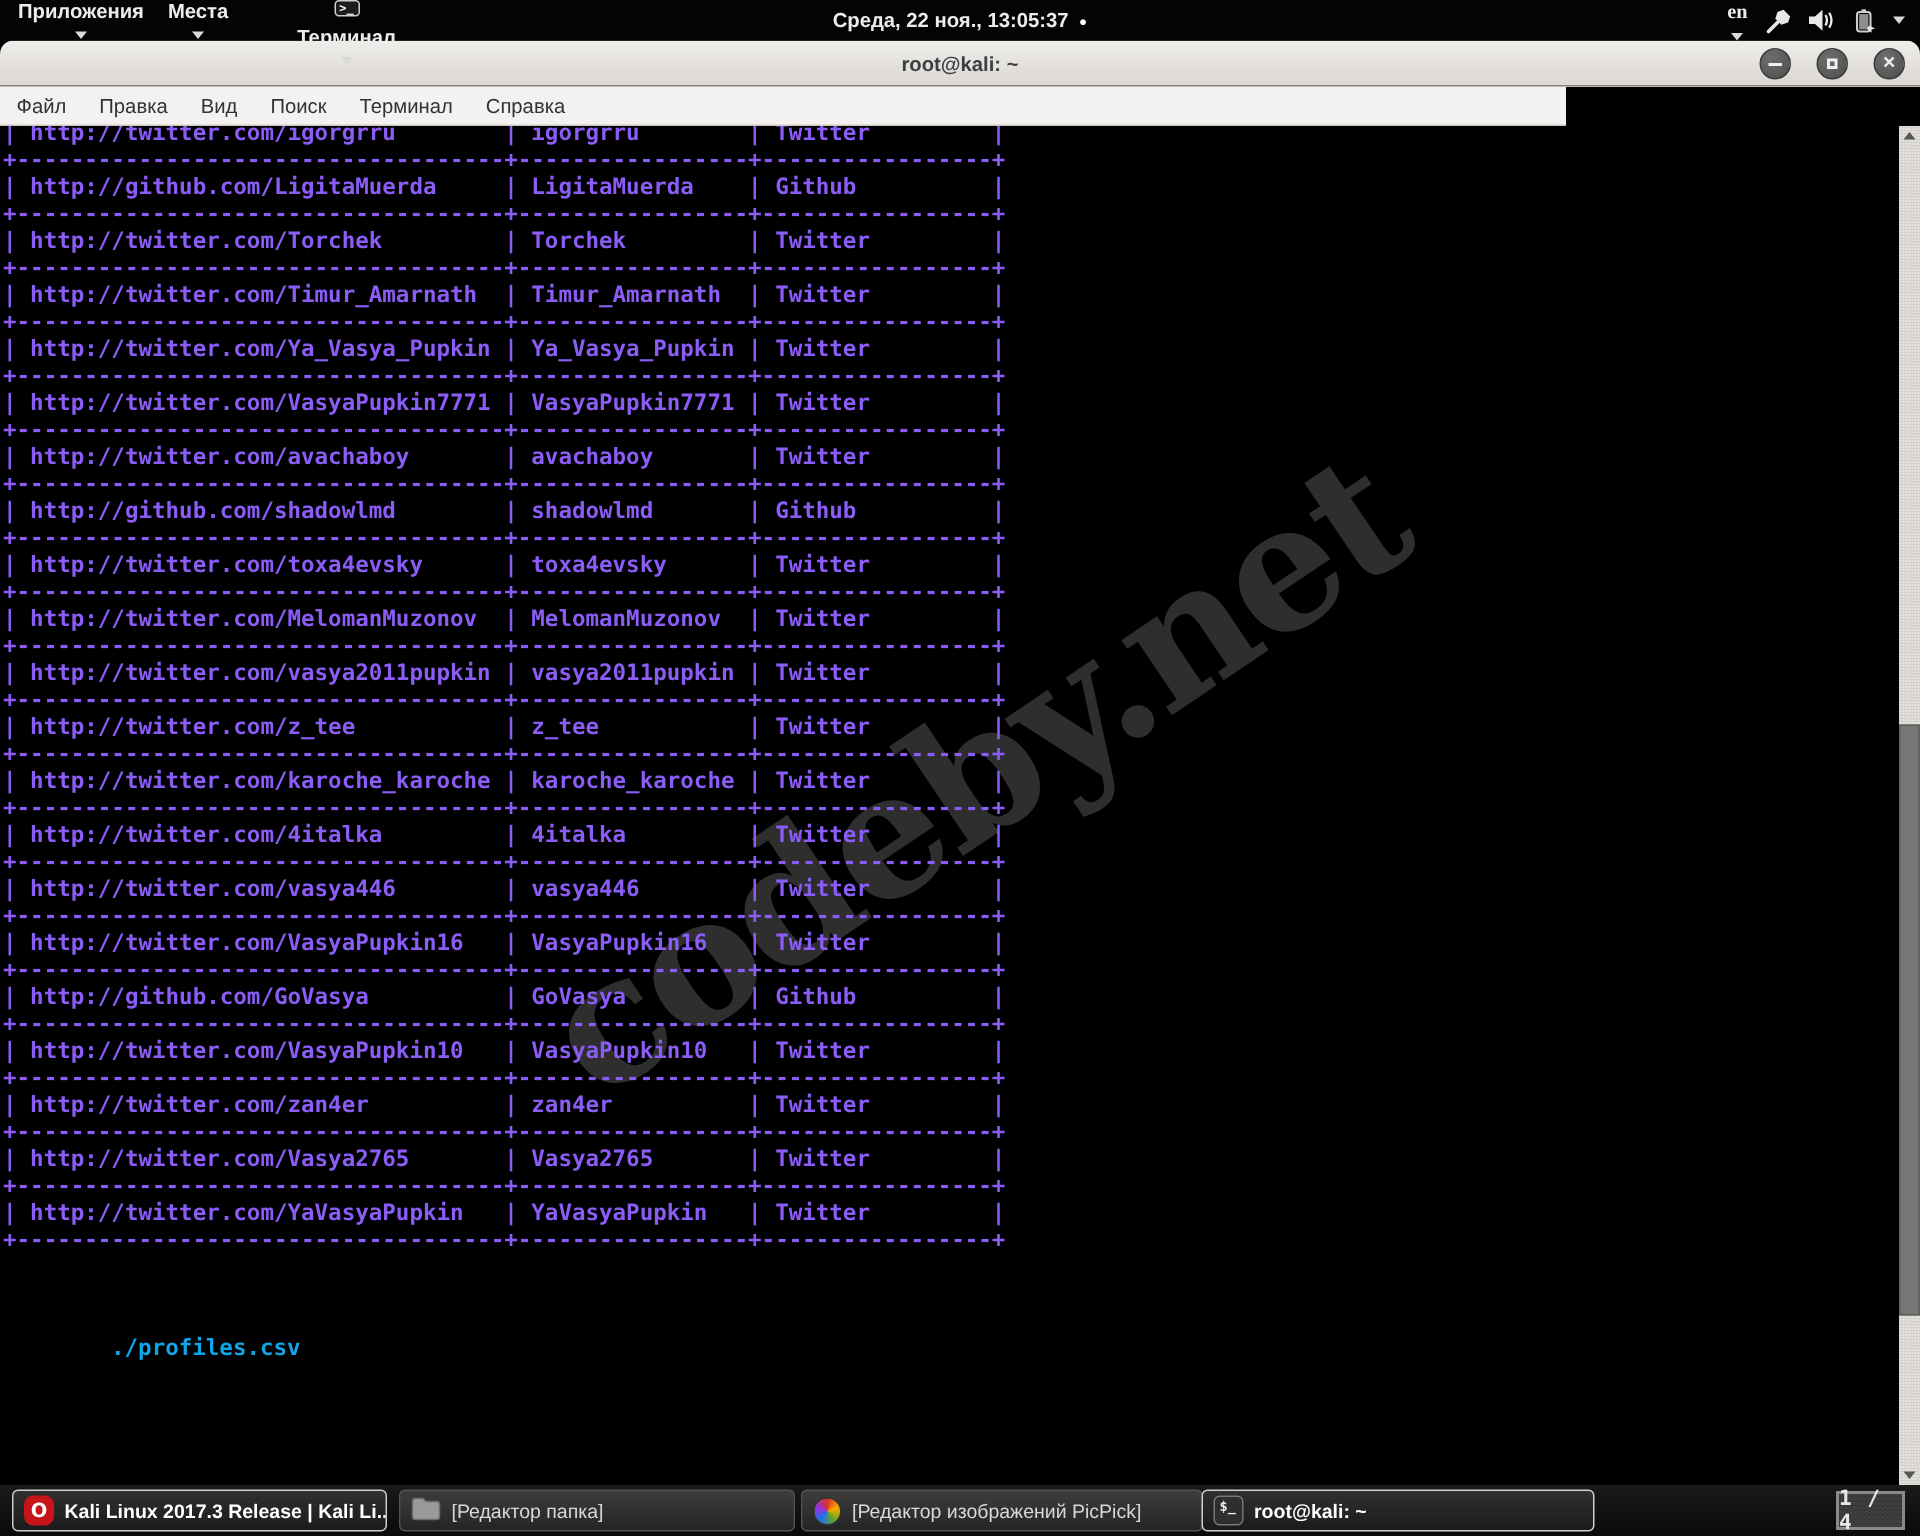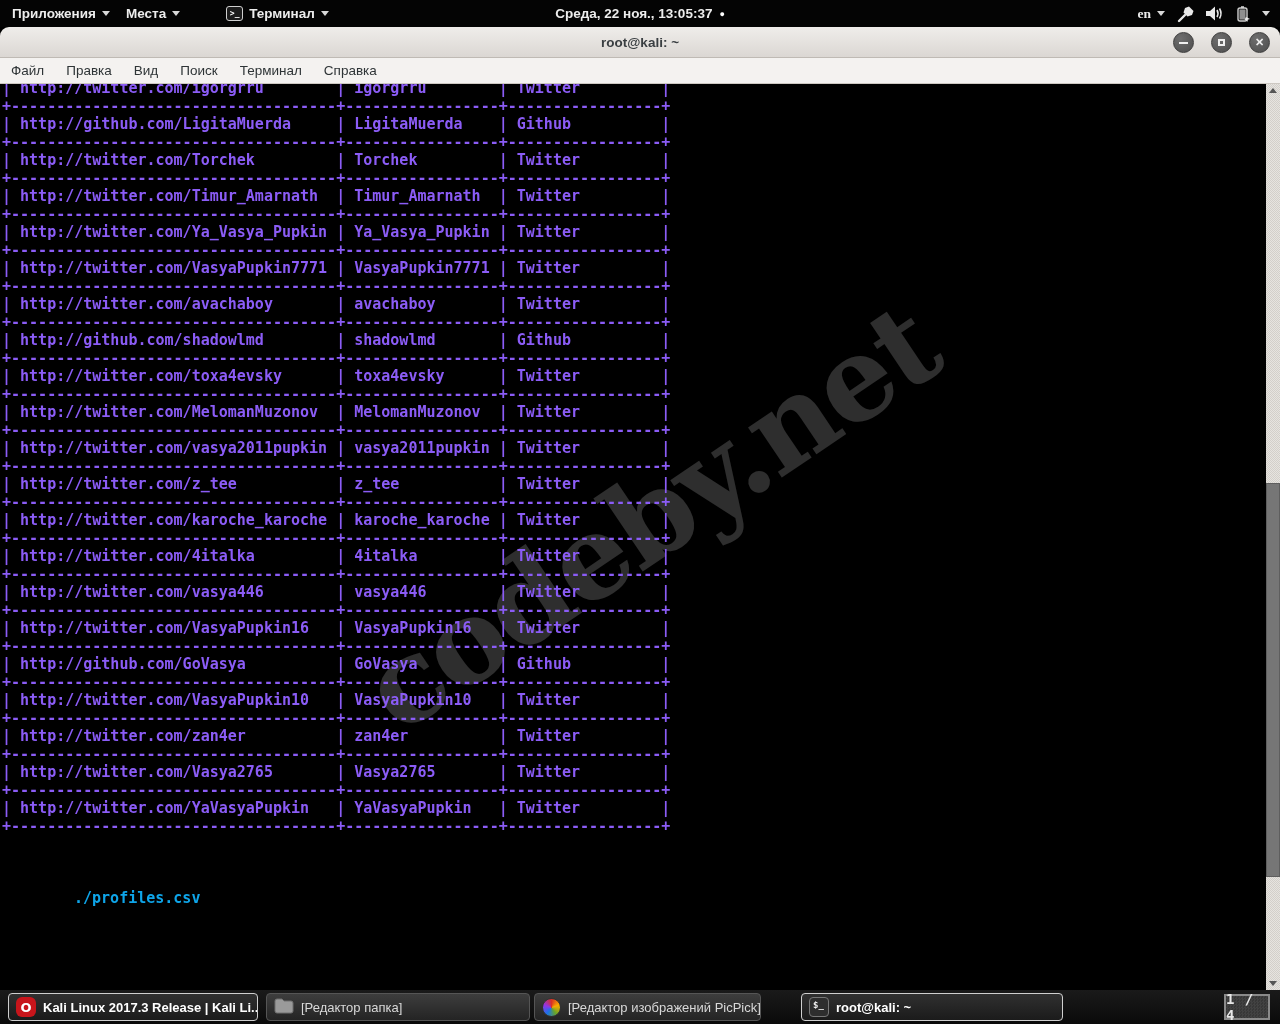--- a/index.html
+++ b/index.html
@@ -3,21 +3,21 @@
 <meta charset="utf-8">
 <style>
   * { margin:0; padding:0; box-sizing:border-box; }
   html,body { width:1280px; height:1024px; overflow:hidden; }
   body { position:relative; background:#000; font-family:"Liberation Sans", sans-serif; }
 
   
   #top-panel { position:absolute; left:0; top:0; width:1280px; height:27px;
     background:#040404; color:#ececec; display:flex; align-items:center;
     font-size:13.5px; font-weight:600; z-index:50; }
-  .panel-item { display:flex; align-items:center; gap:6px; padding:0 8px; height:27px; cursor:default; }
+  .panel-item { display:flex; align-items:center; gap:6px; padding:0 8px; height:27px; cursor:default;flex-direction:column; }
   .caret { width:0; height:0; border-left:4px solid transparent; border-right:4px solid transparent;
     border-top:5px solid #d9d9d9; display:inline-block; }
   #panel-left { display:flex; align-items:center; }
   #panel-apps { margin-left:4px; }
   #panel-places { }
   #panel-term { margin-left:30px; }
   .mini-term-icon { width:17px; height:15px; background:#1c1c1c; border:1px solid #cfcfcf;
     border-radius:3px; color:#fff; font:bold 8px "DejaVu Sans Mono", monospace;
     display:flex; align-items:center; justify-content:center; letter-spacing:0; }
   #panel-center { position:absolute; left:0; right:0; top:0; height:27px;
@@ -32,21 +32,21 @@
     border-radius:9px 9px 0 0; display:flex; align-items:center; justify-content:center; }
   #window-title { font-size:13.5px; font-weight:bold; color:#3a3f42; }
   #window-buttons { position:absolute; right:10px; top:5px; display:flex; gap:17px; }
   .win-btn { width:21px; height:21px; border-radius:50%;
     background:radial-gradient(circle at 35% 30%, #6e6e6e, #4d4d4d);
     border:1px solid #3d3d3d; color:#efefef; display:flex; align-items:center; justify-content:center; }
   .win-btn .dash { width:9px; height:2px; background:#efefef; }
   .win-btn .sq { width:7px; height:7px; border:2px solid #efefef; }
   .win-btn .x { font-size:11px; font-weight:bold; line-height:1; }
 
-  #menubar { position:absolute; left:0; top:58px; width:1280px; height:26px;
+  #menubar { position:absolute; left:0; top:58px; width:1044px; height:26px;
     background:#f4f2f0; border-bottom:1px solid #cdc8c2; display:flex; align-items:center; }
   .menu-item { font-size:13.5px; color:#2e3436; padding:0 11px; cursor:default; }
 
   
   #content { position:absolute; left:0; top:84px; width:1280px; height:906px;
     background:#000; overflow:hidden; }
 
   #watermark { position:absolute; left:150px; top:365px; width:1000px; text-align:center;
     font-family:"DejaVu Serif", serif; font-weight:bold; font-size:116px; letter-spacing:-3px;
     color:rgba(255,255,255,0.18); transform:rotate(-34deg); white-space:nowrap; z-index:1; }
@@ -80,21 +80,21 @@
   #taskbar { position:absolute; left:0; top:990px; width:1280px; height:34px;
     background:linear-gradient(#1a1a1a,#0a0a0a); z-index:60; }
   .task-btn { position:absolute; top:3px; height:28px; border-radius:4px;
     background:linear-gradient(#3d3d3d,#242424); border:1px solid #555;
     display:flex; align-items:center; gap:7px; padding:0 7px; overflow:hidden;
     font-size:13px; color:#d8d8d8; white-space:nowrap; }
   .task-btn.active { border-color:#cfcfcf; background:linear-gradient(#303030,#1b1b1b); }
   .task-btn.active .task-label { font-weight:bold; color:#fff; }
   #task-1 { left:8px;   width:250px; }
   #task-2 { left:266px; width:264px; }
-  #task-3 { left:534px; width:227px; }
+  #task-3 { left:534px; width:268px; }
   #task-4 { left:801px; width:262px; }
   .opera-icon { width:20px; height:20px; border-radius:6px; background:#c8151b; flex:0 0 auto;
     display:flex; align-items:center; justify-content:center; color:#fff; font:bold 13px "DejaVu Sans", sans-serif; }
   .folder-icon { flex:0 0 auto; }
   .picpick-icon { width:19px; height:19px; border-radius:50%; flex:0 0 auto;
     background:conic-gradient(#d93025,#f9ab00,#68a528,#1a73e8,#9334e6,#d93025);
     border:1px solid #333; }
   .term-task-icon { width:20px; height:20px; border-radius:4px; background:#2e2e2e; flex:0 0 auto;
     border:1px solid #777; color:#eee; font:bold 9px "DejaVu Sans Mono", monospace;
     display:flex; align-items:flex-start; justify-content:flex-start; padding:2px 0 0 3px; }

